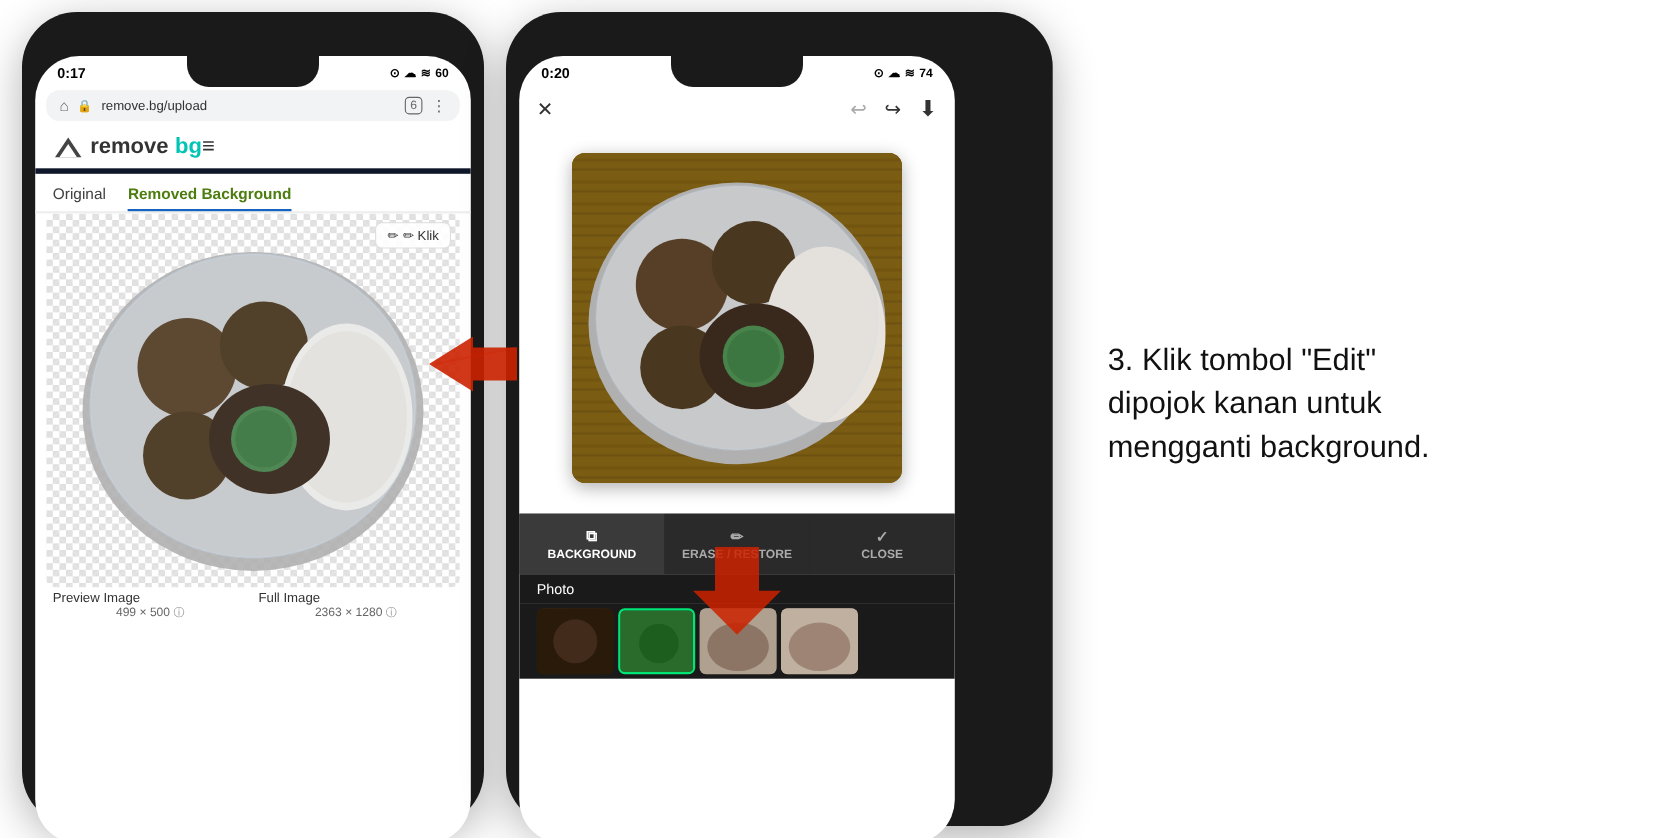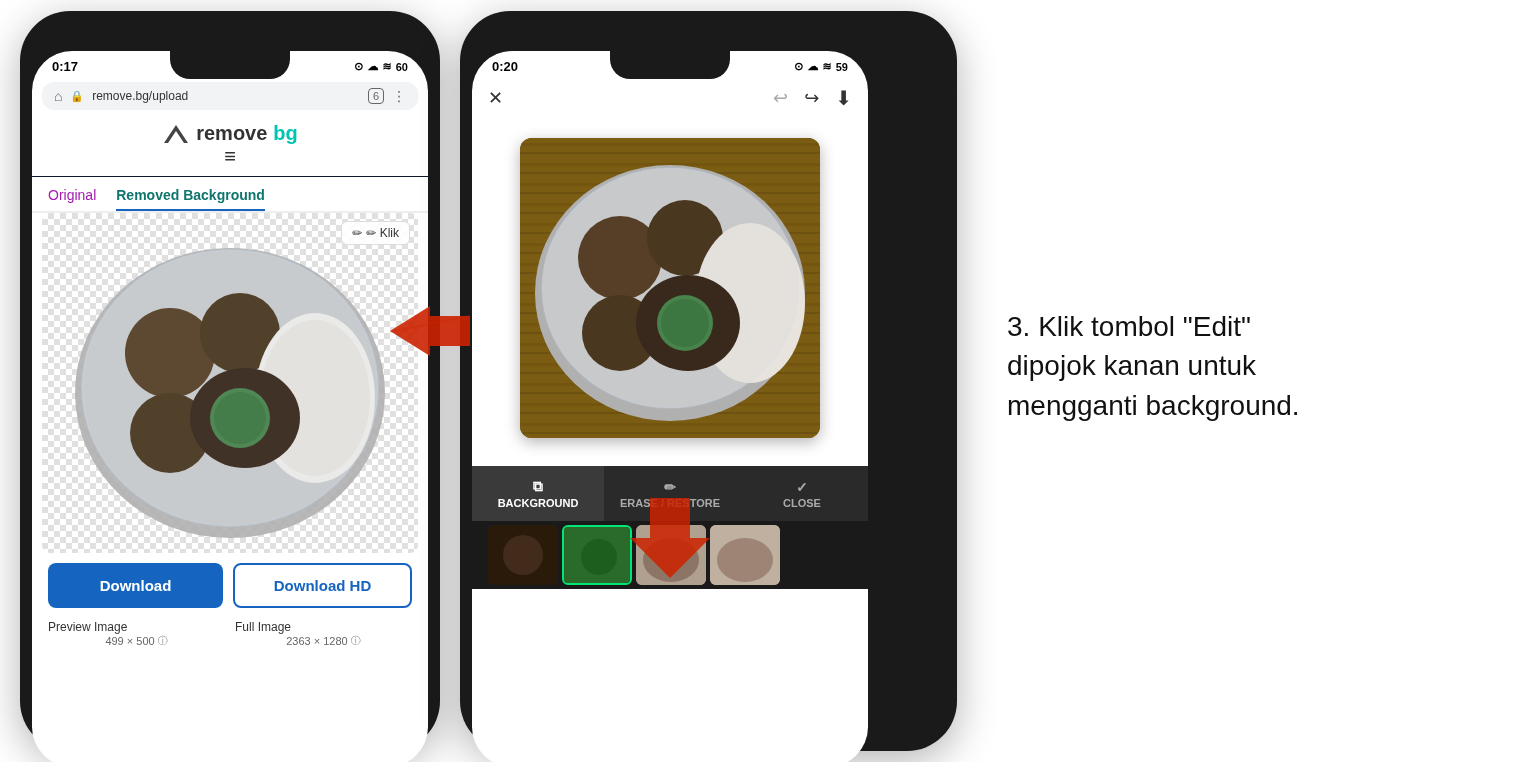--- a/index.html
+++ b/index.html
@@ -110,22 +110,21 @@
       border-radius: 4px;
       padding: 1px 4px;
       color: #666;
     }
     .browser-bar .more { font-size: 14px; color: #666; }
 
     .removebg-header {
       display: flex;
       align-items: center;
       padding: 8px 16px;
-      border-bottom: 1px solid #0f172a;
-      flex-direction: column;
+      border-bottom: 5px solid #0f172a;
     }
 
     .removebg-logo {
       display: flex;
       align-items: center;
       gap: 6px;
       font-size: 20px;
       font-weight: 700;
     }
 
@@ -146,26 +145,26 @@
     .tabs-bar {
       display: flex;
       padding: 6px 16px 0;
       border-bottom: 2px solid #eee;
       gap: 20px;
     }
 
     .tab-item {
       padding: 4px 0 6px;
       font-size: 14px;
-      color: #a21caf;
+      color: #404040;
       cursor: pointer;
     }
 
     .tab-item.active {
-      color: #0f766e;
+      color: #4d7c0f;
       font-weight: 700;
       border-bottom: 2px solid #1565c0;
     }
 
     .image-area {
       position: relative;
       margin: 0 10px;
       background:
         linear-gradient(45deg, #ccc 25%, transparent 25%),
         linear-gradient(-45deg, #ccc 25%, transparent 25%),
@@ -459,24 +458,20 @@
               <ellipse cx="170" cy="165" rx="148" ry="138" fill="rgba(200,220,240,0.15)" stroke="rgba(200,220,240,0.3)" stroke-width="2"></ellipse>
             </svg>
           </div>
 
           <div class="edit-button">
             <span>✏</span>
             <span>✏ Klik</span>
           </div>
         </div>
 
-        <div class="download-section">
-          <button class="btn-download">Download</button>
-          <button class="btn-download-hd">Download HD</button>
-        </div>
 
         <div class="image-info">
           <div class="info-col">
             <div class="info-label">Preview Image</div>
             <div class="info-size">
               <span>499 × 500</span>
               <span style="color:#888;font-size:10px;">ⓘ</span>
             </div>
           </div>
           <div class="info-col">
@@ -511,21 +506,21 @@
       <div class="phone-screen">
         <div class="phone-notch"></div>
 
         <div class="status-bar">
           <span class="time">0:20</span>
           <div style="width:80px;"></div>
           <div class="status-icons">
             <span>⊙</span>
             <span>☁</span>
             <span>≋</span>
-            <span>59</span>
+            <span>74</span>
           </div>
         </div>
 
         <div class="phone2-top-bar">
           <span class="close-x">✕</span>
           <div class="top-actions">
             <span class="action-icon">↩</span>
             <span class="action-icon active">↪</span>
             <span class="download-icon">⬇</span>
           </div>
@@ -579,20 +574,23 @@
           <button class="toolbar-btn inactive">
             <span class="tb-icon">✏</span>
             <span>ERASE / RESTORE</span>
           </button>
           <button class="toolbar-btn inactive">
             <span class="tb-icon">✓</span>
             <span>CLOSE</span>
           </button>
         </div>
 
+        <div class="photo-label">
+          <span>Photo</span>
+        </div>
 
         <div class="bg-thumbnails">
           <div class="thumb" style="background:linear-gradient(135deg,#3a2a1a,#2a1a0a);">
             <svg width="70" height="60" viewBox="0 0 70 60">
               <rect width="70" height="60" fill="#2a1a0a"></rect>
               <circle cx="35" cy="30" r="20" fill="#4a3020" opacity="0.8"></circle>
             </svg>
           </div>
           <div class="thumb thumb-green">
             <svg width="70" height="60" viewBox="0 0 70 60">

